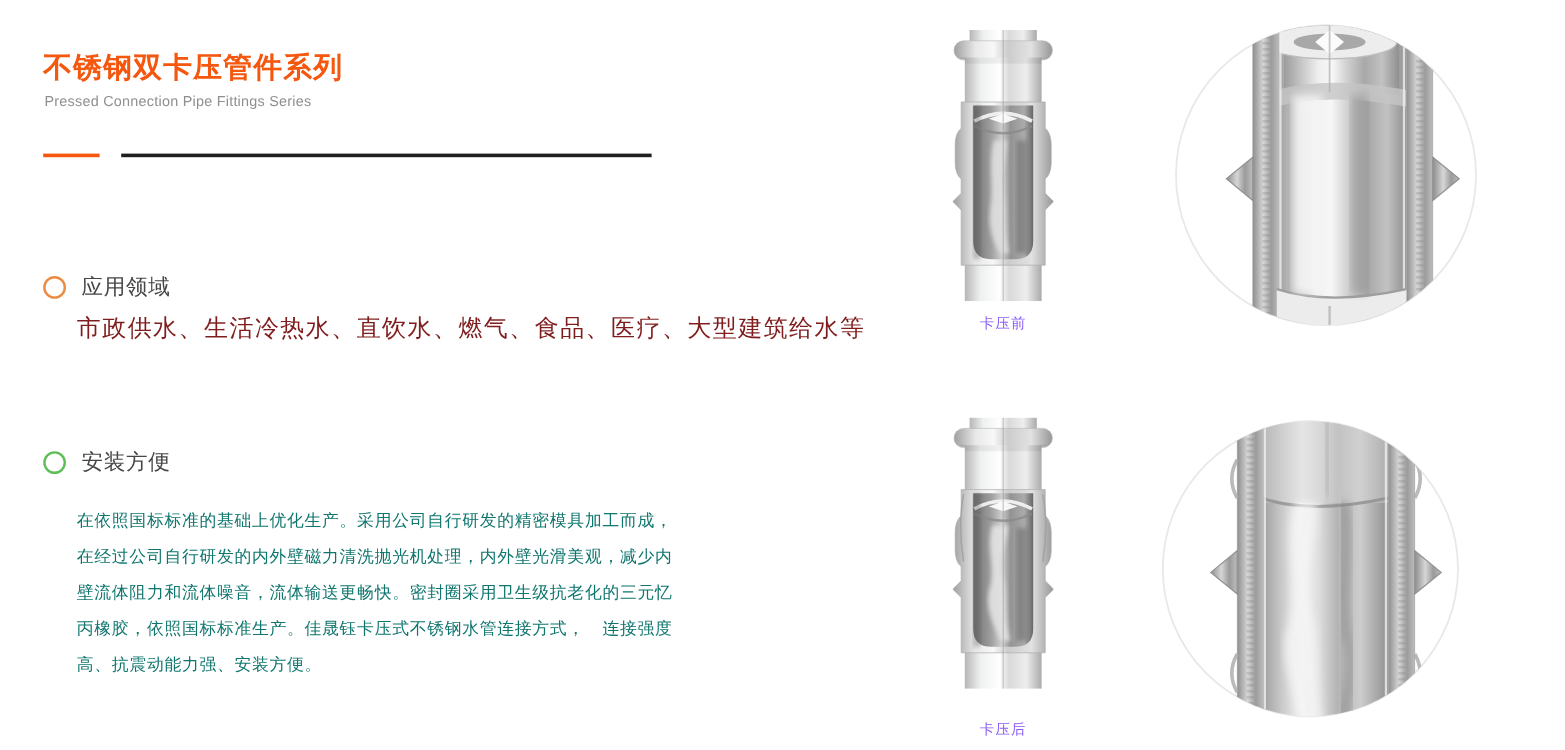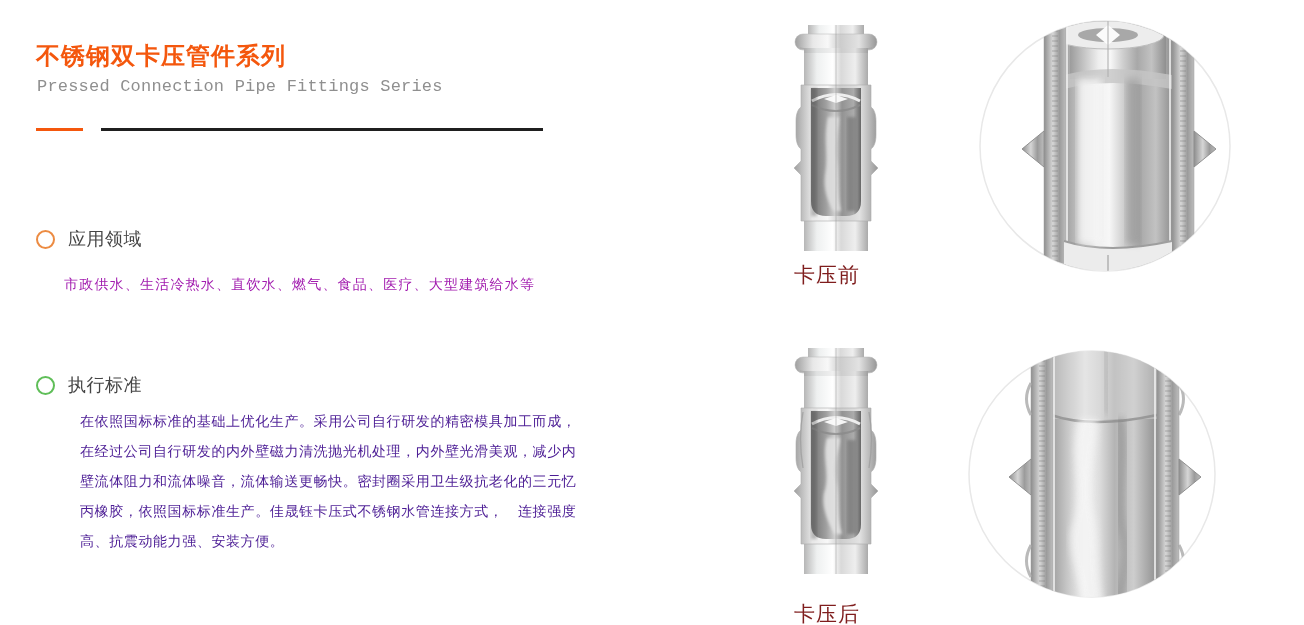--- a/index.html
+++ b/index.html
@@ -1,45 +1,45 @@
 <!DOCTYPE html>
 <html><head>
 <meta charset="utf-8">
 <style>
   html,body{margin:0;padding:0;background:#ffffff;}
   #app{position:relative;width:1304px;height:625px;background:#ffffff;overflow:hidden;
        font-family:"Liberation Sans","DejaVu Sans",sans-serif;}
 
   .page-title{position:absolute;left:36px;top:24px;font-size:24px;font-weight:bold;
               color:#f4570d;letter-spacing:1px;white-space:nowrap;}
-  .page-subtitle{position:absolute;left:37px;top:77px;font-size:17px;color:#8f8f8f;
-                 letter-spacing:.2px;white-space:nowrap;font-family:Liberation Mono, monospace;}
+  .page-subtitle{position:absolute;left:37px;top:77px;font-size:12px;color:#8f8f8f;
+                 letter-spacing:.2px;white-space:nowrap;}
 
   .divider-accent{position:absolute;left:36px;top:128px;width:47px;height:3px;background:#f4570d;}
   .divider-line{position:absolute;left:101px;top:128px;width:442px;height:3px;background:#1f1f1f;}
 
   .section-head{position:absolute;display:flex;align-items:center;gap:13px;}
   .section-head .ring{width:15px;height:15px;border-radius:50%;border:2px solid #ec8b42;flex:0 0 auto;}
   .section-head .ring.green{border-color:#5fbe58;}
   .section-head .head-label{font-size:18px;color:#454545;letter-spacing:.5px;white-space:nowrap;}
   #sec-application{left:36px;top:227px;text-align:center;}
   #sec-standard{left:36px;top:373px;}
 
-  .section-body-1{position:absolute;left:64px;top:276px;font-size:14px;color:#a21caf;
+  .section-body-1{position:absolute;left:64px;top:260px;font-size:20px;color:#7f1d1d;
                   letter-spacing:1.2px;white-space:nowrap;}
-  .section-body-2{position:absolute;left:64px;top:406px;font-size:14px;color:#4c1d95;
-                  letter-spacing:.6px;line-height:30px;white-space:pre-line;margin-left:16px;}
+  .section-body-2{position:absolute;left:64px;top:418px;font-size:14px;color:#0f766e;
+                  letter-spacing:.6px;line-height:30px;white-space:pre-line;}
 
   .figure-img{position:absolute;}
   #pipe-before{left:794px;top:25px;}
   #pipe-after{left:794px;top:348px;}
   #circle-before{left:978px;top:19px;}
   #circle-after{left:967px;top:349px;}
 
-  .figure-label{position:absolute;width:84px;text-align:left;font-size:21px;color:#7f1d1d;
+  .figure-label{position:absolute;width:84px;text-align:center;font-size:12px;color:#8b5cf6;
                 letter-spacing:1px;white-space:nowrap;}
   #label-before{left:794px;top:261px;}
   #label-after{left:794px;top:584px;margin-top:16px;}
 </style>
 </head>
 <body>
 
 <div id="app">
 
   <h1 class="page-title">不锈钢双卡压管件系列</h1>
@@ -49,21 +49,21 @@
   <div class="divider-line"></div>
 
   <div class="section-head" id="sec-application">
     <span class="ring"></span>
     <span class="head-label">应用领域</span>
   </div>
   <div class="section-body-1">市政供水、生活冷热水、直饮水、燃气、食品、医疗、大型建筑给水等</div>
 
   <div class="section-head" id="sec-standard">
     <span class="ring green"></span>
-    <span class="head-label">执行标准</span>
+    <span class="head-label">安装方便</span>
   </div>
   <div class="section-body-2">在依照国标标准的基础上优化生产。采用公司自行研发的精密模具加工而成，
 在经过公司自行研发的内外壁磁力清洗抛光机处理，内外壁光滑美观，减少内
 壁流体阻力和流体噪音，流体输送更畅快。密封圈采用卫生级抗老化的三元忆
 丙橡胶，依照国标标准生产。佳晟钰卡压式不锈钢水管连接方式，　连接强度
 高、抗震动能力强、安装方便。</div>
 
   <svg id="pipe-before" class="figure-img" width="84" height="226" viewBox="0 0 84 226">
     <defs>
       <linearGradient id="b-tube" x1="0" y1="0" x2="1" y2="0">

